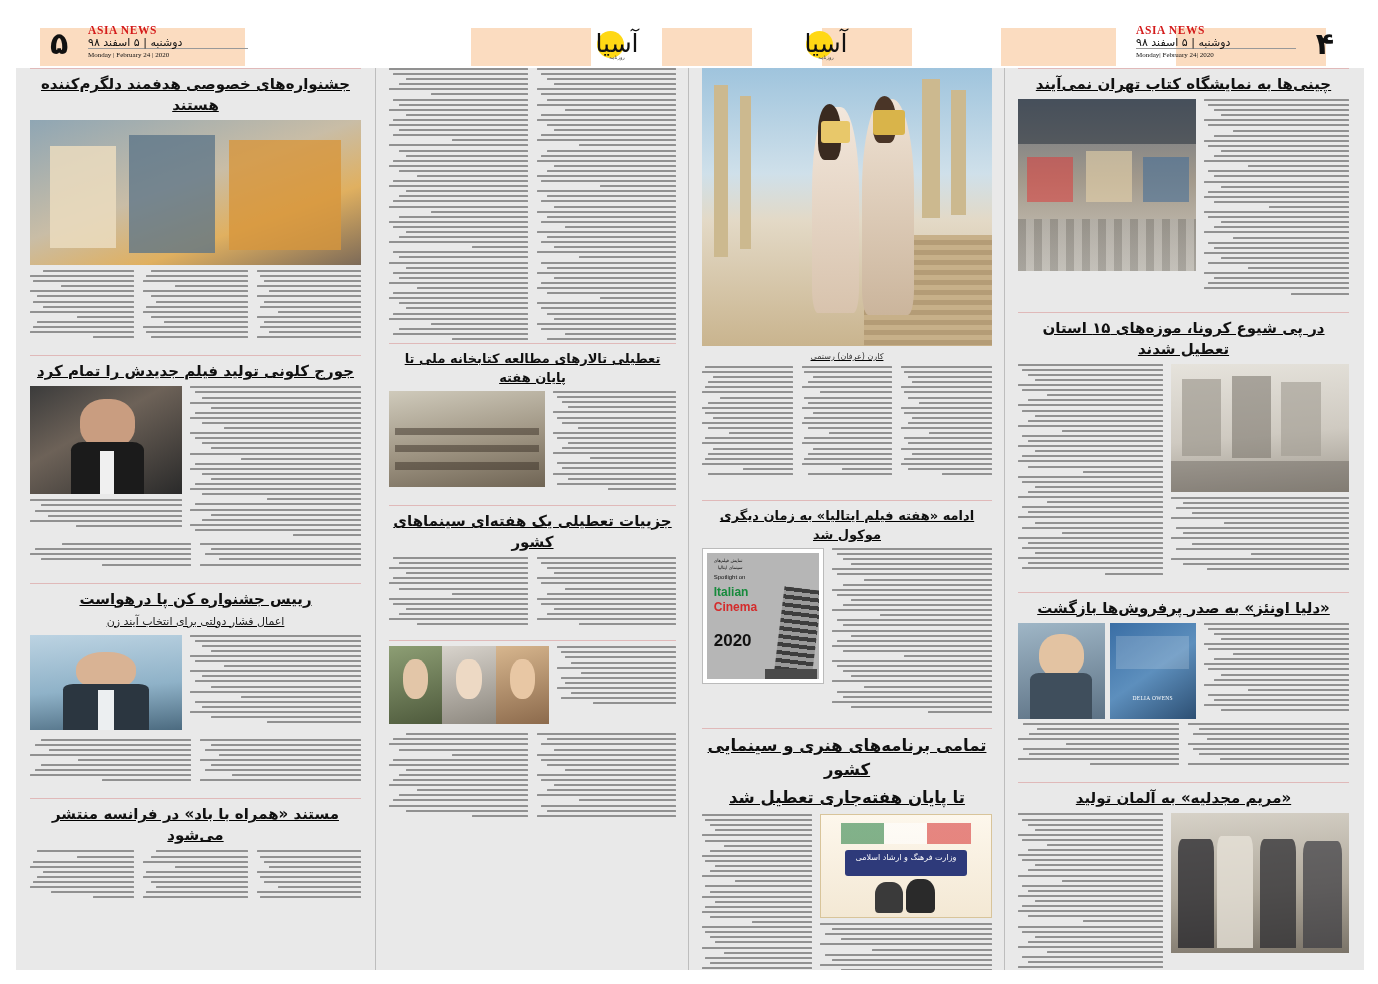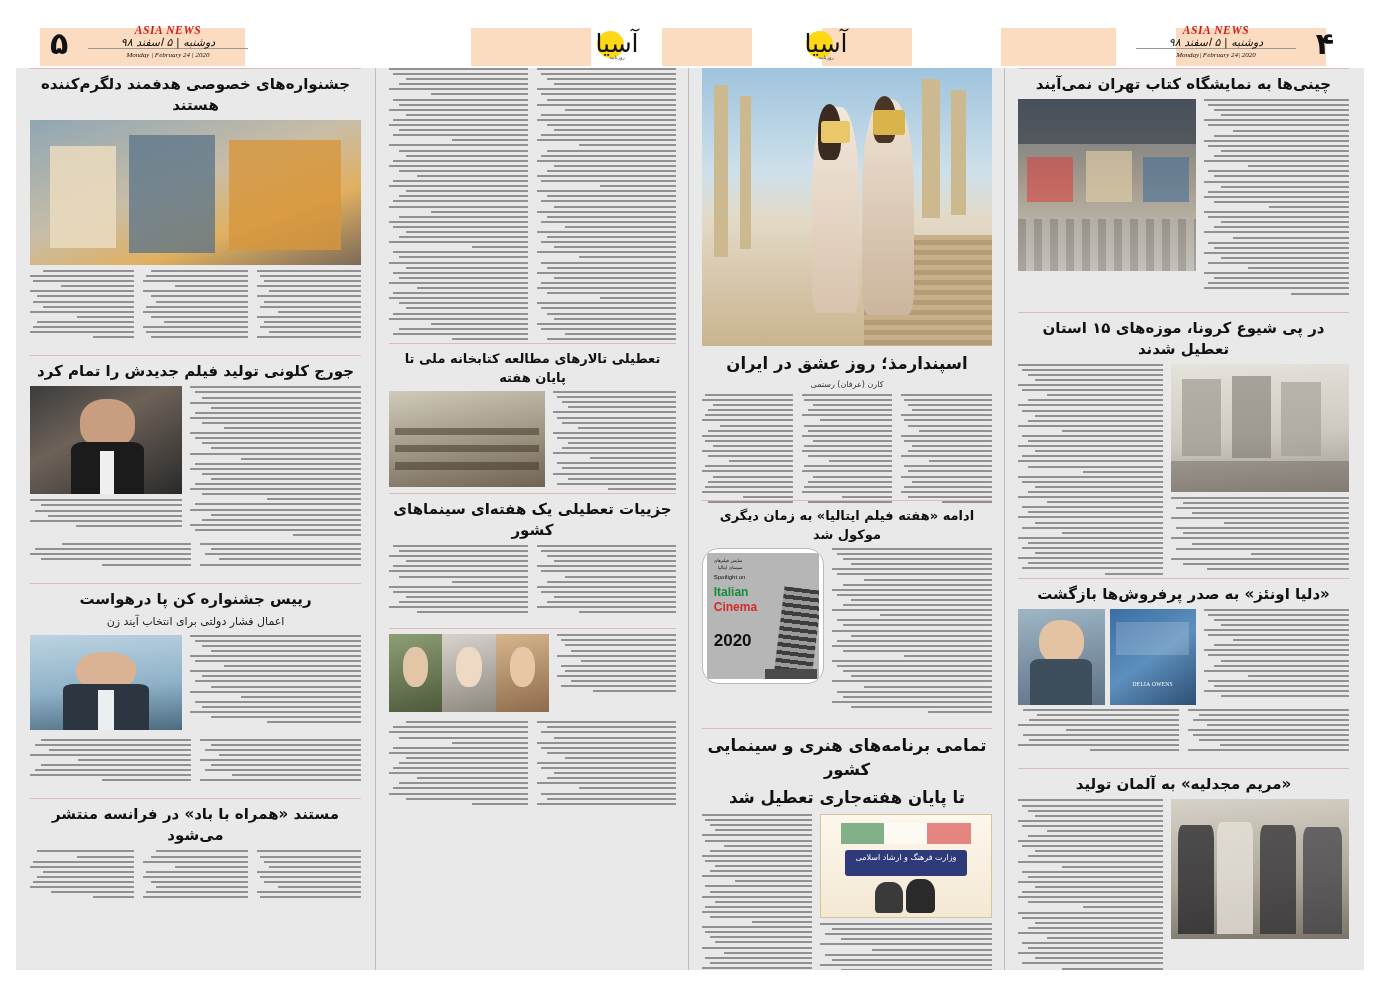--- a/index.html
+++ b/index.html
@@ -41,21 +41,21 @@
 
   .page-num {
     position: absolute; top: 10px;
     font-family: "DejaVu Sans", sans-serif;
     font-size: 30px; font-weight: bold; color: #111;
     line-height: 40px;
   }
   .pn-left  { left: 34px; }
   .pn-right { right: 30px; }
 
-  .flag-block { position: absolute; top: 10px; text-align: center; font-style: italic; }
+  .flag-block { position: absolute; top: 10px; text-align: left; }
   .fb-left  { left: 72px;  width: 160px; }
   .fb-right { right: 68px; width: 160px; }
   .fb-title {
     font-family: "Liberation Serif", serif;
     font-size: 11.5px; font-weight: bold; color: #d41b1b;
     letter-spacing: 0.6px; line-height: 13px;
   }
   .fb-fa {
     font-size: 11px; color: #111; line-height: 11px;
     direction: rtl;
@@ -84,21 +84,21 @@
   .asia-sub {
     position: absolute; left: 0; top: 28px; width: 96px;
     text-align: center; font-size: 5px; color: #444; direction: rtl;
   }
 
   
   .page-body { position: absolute; left: 16px; top: 68px; width: 1348px; height: 902px; }
 
   .vsep { position: absolute; top: 0; width: 1px; height: 902px; background: #bdbdbd; }
 
-  .col { position: absolute; top: 0; }
+  .col { position: absolute; top: 0; text-decoration: underline; }
 
   
   .rule-top {
     border-top: 1.2px solid #e0b9b9;
     margin: 0 0 5px 0; height: 0;
   }
   h2.headline {
     margin: 0 0 4px 0;
     font-size: 15px; font-weight: bold; color: #111;
     text-align: center; direction: rtl; line-height: 21px;
@@ -153,21 +153,21 @@
     border-radius: 42% 42% 12% 12%;
   }
   .persepolis .hairL { position: absolute; left: 40%; top: 13%; width: 8%; height: 20%; background: #3a2a20; border-radius: 50% 50% 30% 30%; }
   .persepolis .hairR { position: absolute; left: 59%; top: 10%; width: 8%; height: 17%; background: #4a3527; border-radius: 50% 50% 30% 30%; }
   .persepolis .stairs { position: absolute; left: 56%; bottom: 0; width: 44%; height: 40%;
       background: repeating-linear-gradient(to bottom, #c7b089 0 5px, #b49c76 5px 10px); }
 
   .book-cover {
     background: linear-gradient(145deg, #3a6ea5 0%, #5d8fbd 50%, #2d4f73 100%);
   }
-  .italian-poster { background: #b9b9b9; border-radius: 17px; }
+  .italian-poster { background: #b9b9b9; }
 
   .ministry {
     background: linear-gradient(to bottom, #fdf7ec, #f3e8d4);
     border: 1px solid #d8c49a;
   }
   .ministry-plate {
     position: absolute; left: 14%; top: 34%; width: 72%; height: 26%;
     background: #2e3a7a; border-radius: 3px;
   }
   .ministry-label {
@@ -578,21 +578,21 @@
           <div style="width:156px">
             <div class="photo" style="height:96px;background:linear-gradient(170deg,#cfcabb 0%,#9e9482 55%,#6f6454 100%)">
               <div style="position:absolute;left:4%;top:38%;right:4%;height:8%;background:rgba(60,50,40,.5)"></div>
               <div style="position:absolute;left:4%;top:56%;right:4%;height:8%;background:rgba(60,50,40,.5)"></div>
               <div style="position:absolute;left:4%;top:74%;right:4%;height:8%;background:rgba(60,50,40,.5)"></div>
             </div>
           </div>
         </div>
       </div>
 
-      <div style="">
+      <div style="margin-top:12px">
         <div class="rule-top"></div>
         <h2 class="headline">جزییات تعطیلی یک هفته‌ای سینماهای کشور</h2>
         <div class="bodytext tcols c2">
           <div class="tl w100"></div>
             <div class="tl w97"></div>
             <div class="tl w93"></div>
           <div class="tl w88"></div>
             <div class="tl w100"></div>
             <div class="tl w97"></div>
           <div class="tl w80"></div>
@@ -699,21 +699,20 @@
         <div class="col-a" style="left:86%; top:8%;  width:5%;  height:45%"></div>
         <div class="stairs"></div>
         <div class="figL"></div>
         <div class="hairL"></div>
         <div class="figR"></div>
         <div class="hairR"></div>
         <div style="position:absolute;left:41%;top:19%;width:10%;height:8%;background:#e8c86a;border-radius:3px"></div>
         <div style="position:absolute;left:59%;top:15%;width:11%;height:9%;background:#d9b44a;border-radius:3px"></div>
       </div>
 
-      <h2 class="headline big">اسپندارمذ؛ روز عشق در ایران</h2>
       <div class="byline">کارن (عرفان) رستمی</div>
 
       <div class="bodytext tcols c3">
         <div class="tl w100"></div>
           <div class="tl w97"></div>
           <div class="tl w93"></div>
         <div class="tl w88"></div>
           <div class="tl w100"></div>
           <div class="tl w97"></div>
         <div class="tl w93"></div>
@@ -1039,21 +1038,21 @@
             <div class="tl w97"></div>
               <div class="tl w88"></div>
               <div class="tl w100"></div>
             <div class="tl w93"></div>
               <div class="tl w97"></div>
               <div class="tl w40"></div>
           </div>
         </div>
       </div>
 
-      <div style="margin-top:0">
+      <div style="margin-top:14px">
         <div class="rule-top"></div>
         <h2 class="headline">«دلیا اونئز» به صدر پرفروش‌ها بازگشت</h2>
         <div style="display:flex;gap:8px;direction:rtl">
           <div class="bodytext" style="flex:1">
             <div class="tl w100"></div>
               <div class="tl w97"></div>
               <div class="tl w93"></div>
             <div class="tl w88"></div>
               <div class="tl w100"></div>
               <div class="tl w97"></div>

